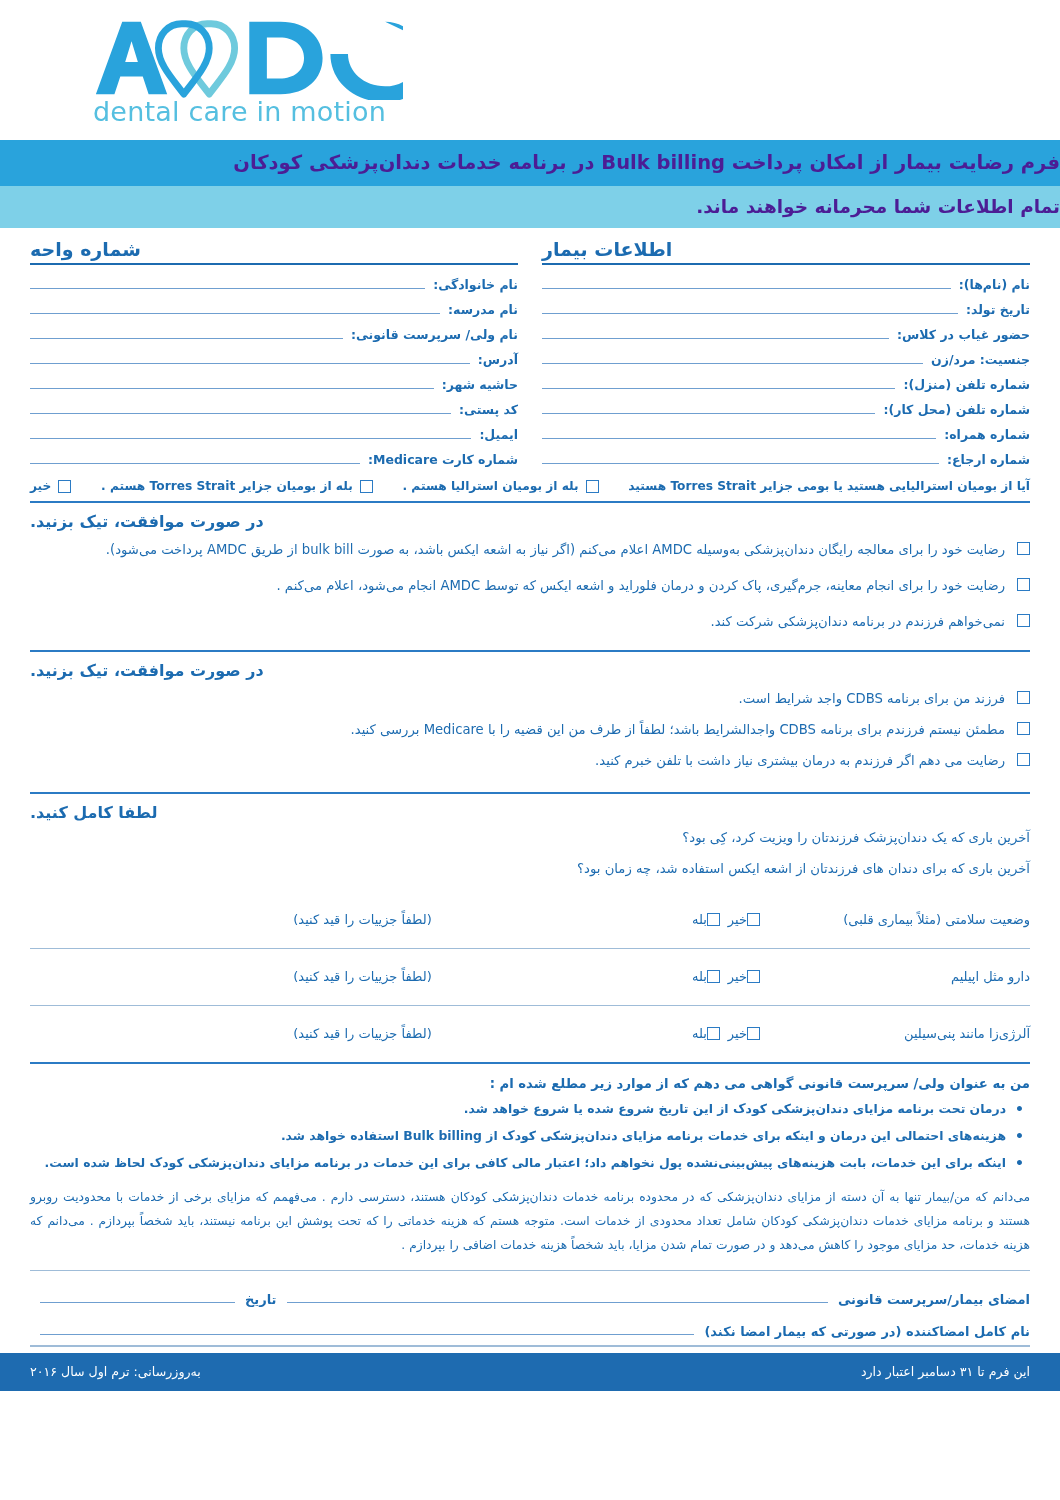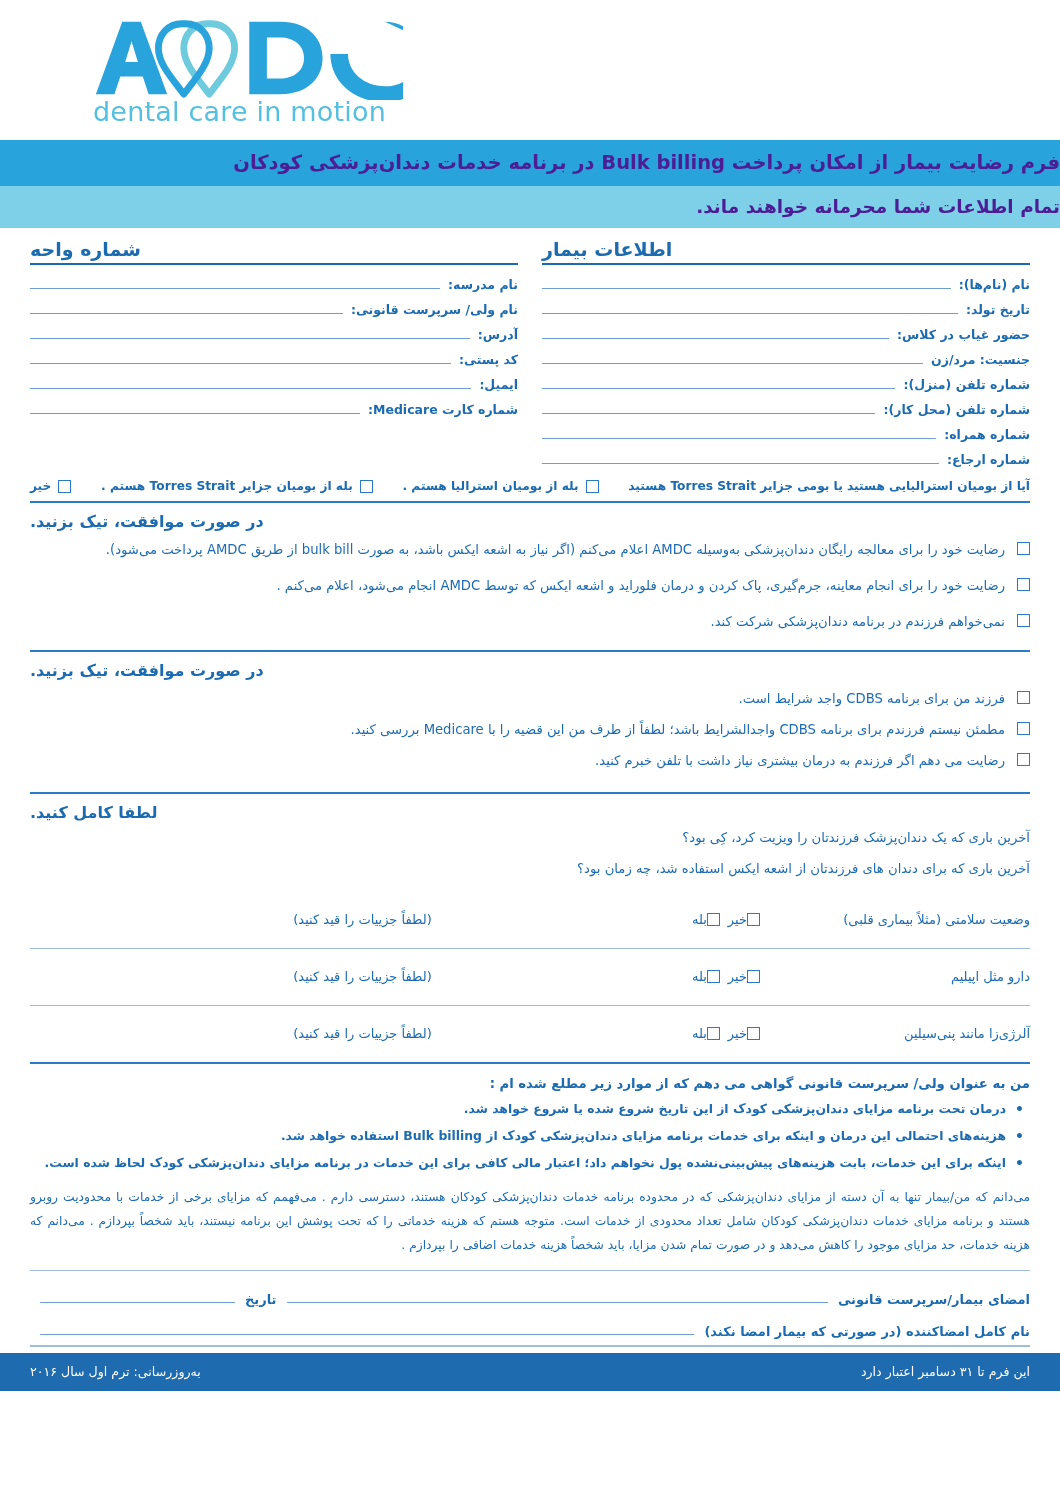--- a/index.html
+++ b/index.html
@@ -334,29 +334,37 @@
         <span class="field-label">شماره ارجاع:</span>
         <span class="field-line"></span>
       </div>
     </div>
 
     <div class="col col-left">
       <div class="col-head left-head">شماره واحه</div>
       <div class="head-rule"></div>
 
       <div class="field-row">
+        <span class="field-label">نام خانوادگی:</span>
+        <span class="field-line"></span>
+      </div>
+      <div class="field-row">
         <span class="field-label">نام مدرسه:</span>
         <span class="field-line"></span>
       </div>
       <div class="field-row">
         <span class="field-label">نام ولی/ سرپرست قانونی:</span>
         <span class="field-line"></span>
       </div>
       <div class="field-row">
         <span class="field-label">آدرس:</span>
+        <span class="field-line"></span>
+      </div>
+      <div class="field-row">
+        <span class="field-label">حاشیه شهر:</span>
         <span class="field-line"></span>
       </div>
       <div class="field-row">
         <span class="field-label">کد پستی:</span>
         <span class="field-line"></span>
       </div>
       <div class="field-row">
         <span class="field-label">ایمیل:</span>
         <span class="field-line"></span>
       </div>

